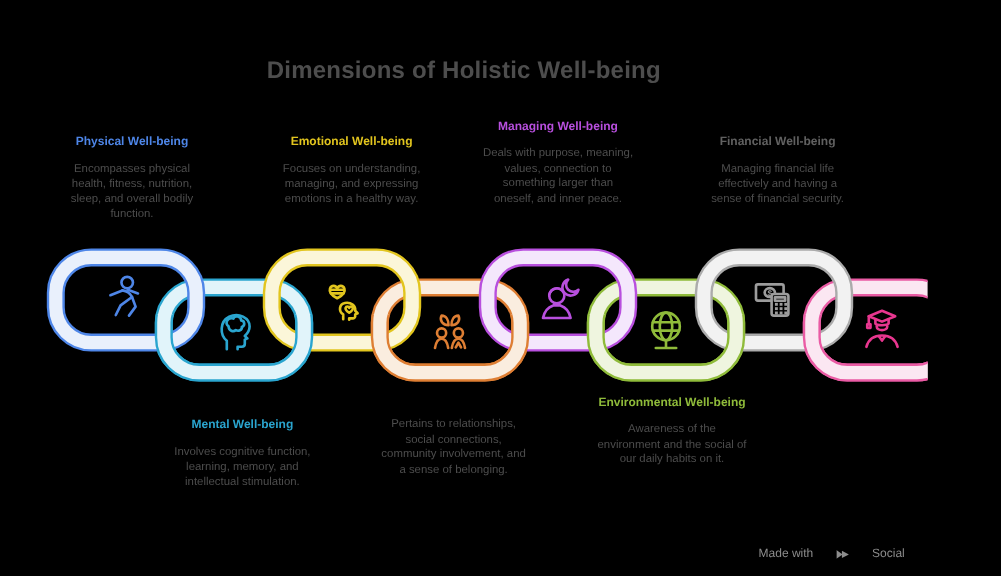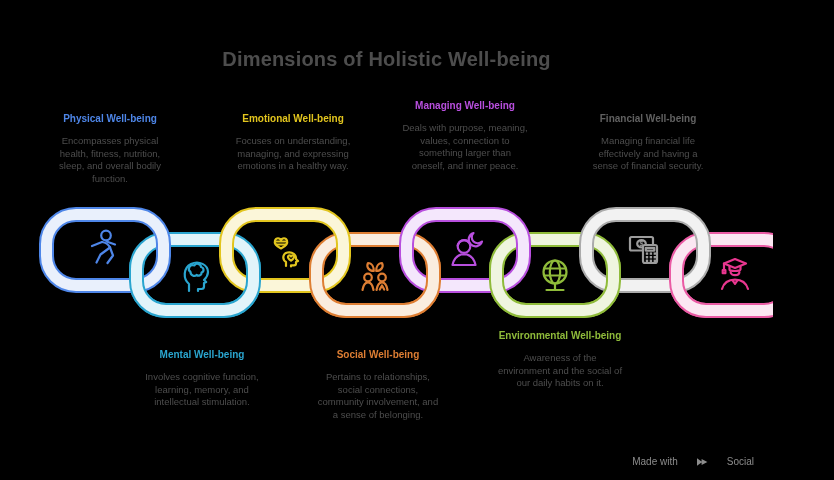--- a/index.html
+++ b/index.html
@@ -127,21 +127,20 @@
   </div>
   <div class="dim pos-1">
     <h2 style="color: rgb(42, 165, 207);">Mental Well-being</h2>
     <p>Involves cognitive function, learning, memory, and intellectual stimulation.</p>
   </div>
   <div class="dim pos-2">
     <h2 style="color: rgb(226, 197, 30);">Emotional Well-being</h2>
     <p>Focuses on understanding, managing, and expressing emotions in a healthy way.</p>
   </div>
   <div class="dim pos-3">
-    <h2 style="color: rgb(222, 126, 51);">Social Well-being</h2>
     <p>Pertains to relationships, social connections, community involvement, and a sense of belonging.</p>
   </div>
   <div class="dim pos-4">
     <h2 style="color: rgb(184, 79, 222);">Managing Well-being</h2>
     <p>Deals with purpose, meaning, values, connection to something larger than oneself, and inner peace.</p>
   </div>
   <div class="dim pos-5">
     <h2 style="color: rgb(143, 187, 58);">Environmental Well-being</h2>
     <p>Awareness of the environment and the social of our daily habits on it.</p>
   </div>

